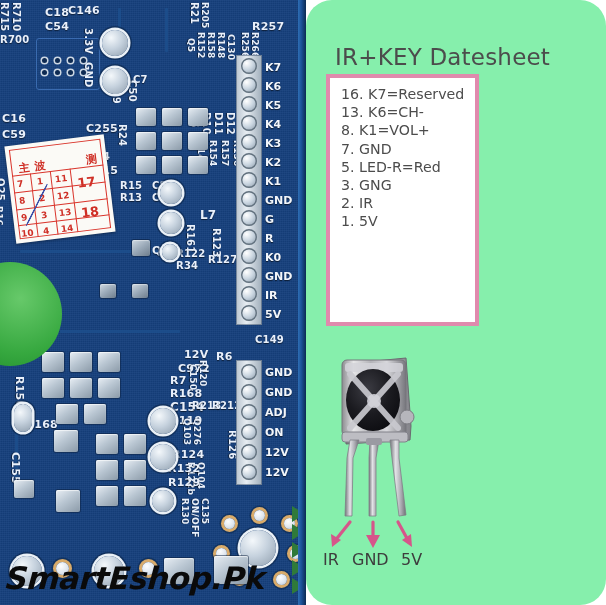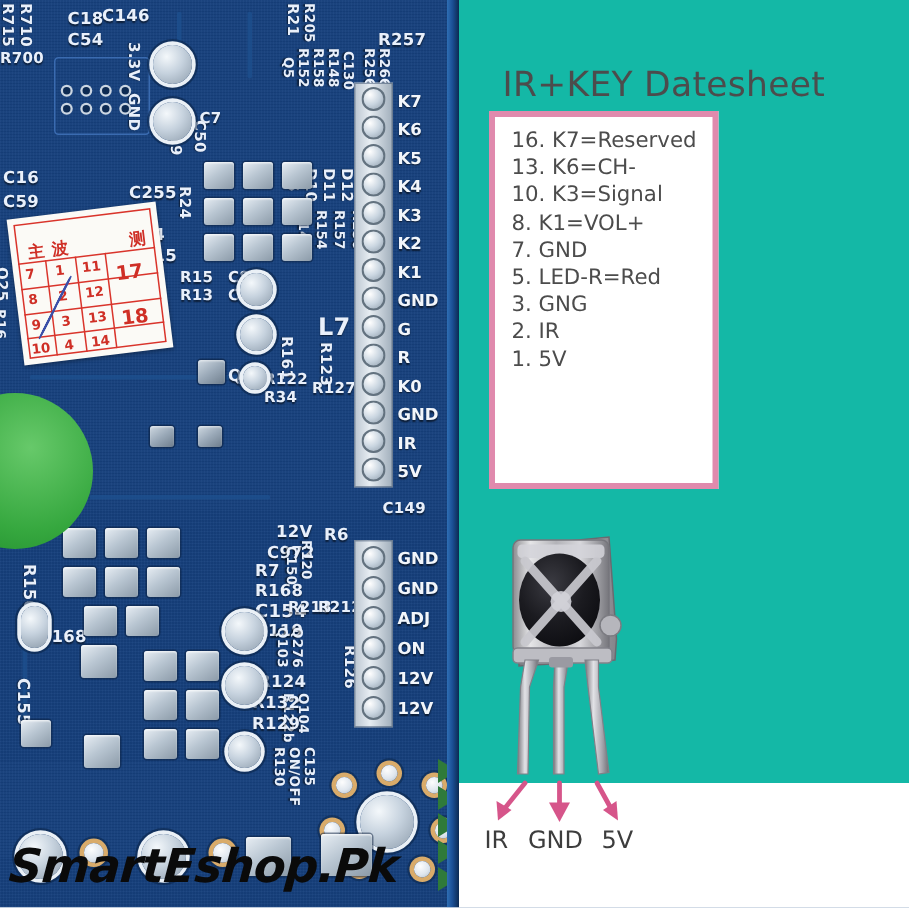--- a/index.html
+++ b/index.html
@@ -76,21 +76,21 @@
   
   .tooth{position:absolute;width:0;height:0;border-top:8px solid transparent;
       border-bottom:8px solid transparent;border-left:13px solid #2f7a3a;}
 
   
   #wm{position:absolute;left:6px;top:560px;font-family:"DejaVu Sans",sans-serif;
       font-size:31px;font-weight:bold;color:#0a0a0a;letter-spacing:-.5px;
       font-style:italic;transform:skewX(-4deg);}
 
   
-  #panel{position:absolute;left:306px;top:0;width:300px;height:522px;background:#14b8a6;}
+  #panel{position:absolute;left:306px;top:0;width:300px;height:605px;background:#86efac;border-radius:26px;}
   #title{position:absolute;left:29px;top:44px;font-size:23px;color:#4c4c4c;
       font-weight:normal;font-family:"DejaVu Sans",sans-serif;letter-spacing:.2px;}
   #listbox{position:absolute;left:20px;top:74px;width:153px;height:252px;
       border:4px solid #e08aad;background:#fff;box-sizing:border-box;}
   #listbox ul{list-style:none;margin:0;padding:7px 0 0 11px;}
   #listbox li{font-size:14.2px;color:#4c4c4c;line-height:18.2px;
       font-family:"DejaVu Sans",sans-serif;white-space:nowrap;}
   #irwrap{position:absolute;left:306px;top:340px;width:300px;height:230px;}
 </style>
 </head>
@@ -123,21 +123,21 @@
 
     <div class="slk" style="left:86px;top:122px;font-size:11px;">C255</div>
     <div class="slk" style="left:86px;top:136px;font-size:11px;">C2</div>
     <div class="slk" style="left:86px;top:150px;font-size:11px;">C14</div>
     <div class="slk" style="left:94px;top:164px;font-size:11px;">C15</div>
     <div class="slk vt" style="left:128px;top:124px;font-size:10px;">R24</div>
     <div class="slk" style="left:120px;top:180px;font-size:10px;">R15</div>
     <div class="slk" style="left:120px;top:192px;font-size:10px;">R13</div>
     <div class="slk" style="left:152px;top:180px;font-size:10px;">C8</div>
     <div class="slk" style="left:152px;top:192px;font-size:10px;">C28</div>
-    <div class="slk" style="left:164px;top:208px;font-size:16px;padding-left:48px;">L7</div>
+    <div class="slk" style="left:152px;top:208px;font-size:12px;padding-left:48px;">L7</div>
     <div class="slk vt" style="left:6px;top:178px;font-size:10px;">Q25</div>
     <div class="slk vt" style="left:4px;top:206px;font-size:9px;">R16</div>
 
     <div class="slk vt" style="left:200px;top:2px;font-size:10px;">R21</div>
     <div class="slk vt" style="left:210px;top:2px;font-size:9px;">R205</div>
     <div class="slk vt" style="left:196px;top:38px;font-size:9px;">Q5</div>
     <div class="slk vt" style="left:206px;top:32px;font-size:9px;">R152</div>
     <div class="slk vt" style="left:216px;top:32px;font-size:9px;">R158</div>
     <div class="slk vt" style="left:226px;top:32px;font-size:9px;">R148</div>
     <div class="slk vt" style="left:236px;top:34px;font-size:9px;">C130</div>
@@ -348,21 +348,20 @@
   </div>
 
   <div id="wm">SmartEshop.Pk</div>
 
   <div id="panel">
     <div id="title">IR+KEY Datesheet</div>
     <div id="listbox">
       <ul>
         <li>16. K7=Reserved</li>
         <li>13. K6=CH-</li>
-        <li>10. K3=Signal</li>
         <li>8. K1=VOL+</li>
         <li>7. GND</li>
         <li>5. LED-R=Red</li>
         <li>3. GNG</li>
         <li>2. IR</li>
         <li>1. 5V</li>
       </ul>
     </div>
   </div>
 

